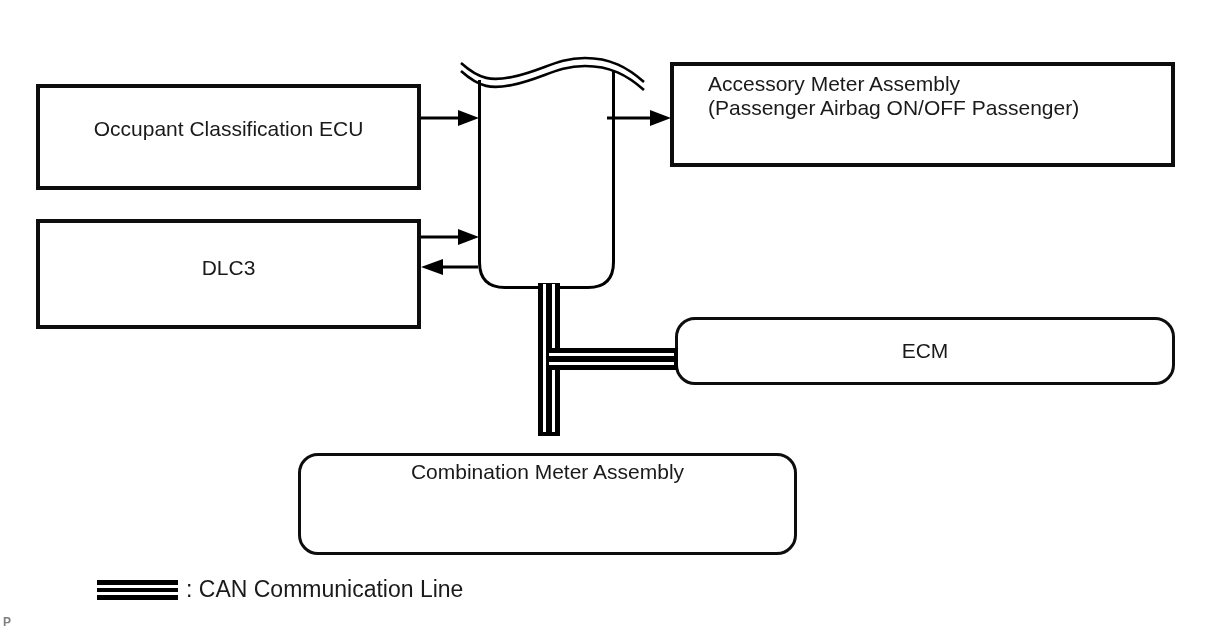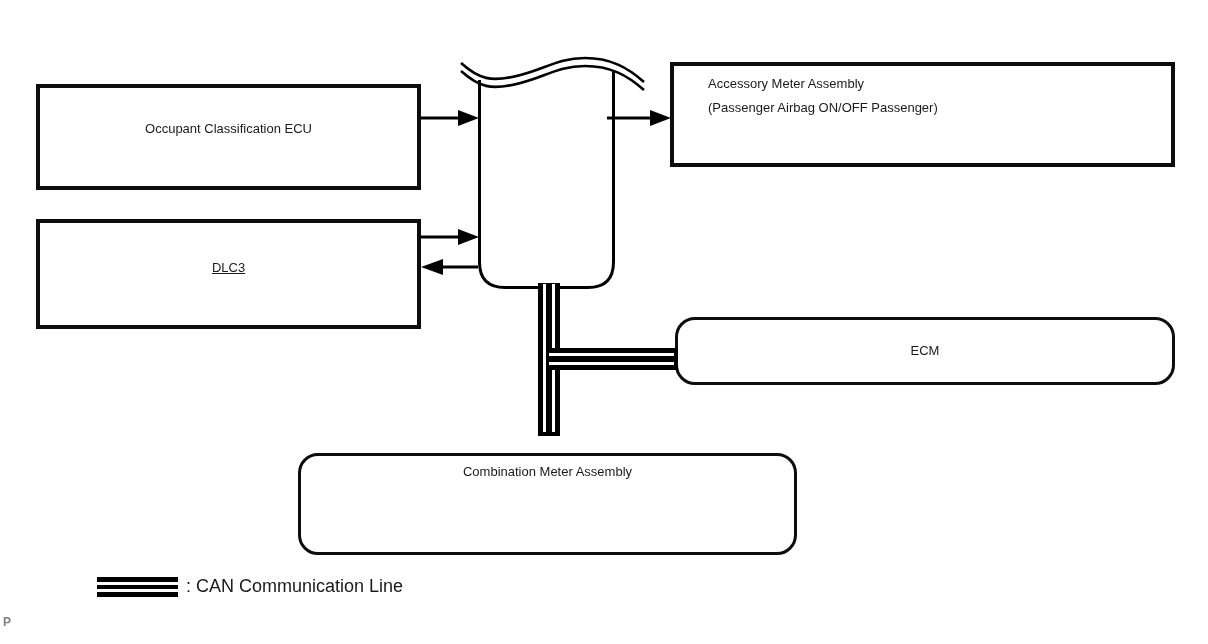--- a/index.html
+++ b/index.html
@@ -1,35 +1,35 @@
 <!DOCTYPE html>
 <html><head>
 <meta charset="utf-8">
 <style>
   html,body{margin:0;padding:0;background:#fff;}
   #stage{
     position:relative;width:1208px;height:644px;background:#fff;overflow:hidden;
     font-family:"Liberation Sans","DejaVu Sans",sans-serif;color:#1a1a1a;
   }
-  .box{position:absolute;box-sizing:border-box;background:#fff;font-size:13px;line-height:24px;}
+  .box{position:absolute;box-sizing:border-box;background:#fff;font-size:21px;line-height:24px;}
   .rect{border:4px solid #0d0d0d;}
   .round{border:3px solid #0d0d0d;border-radius:20px;}
   .center-text{text-align:center;margin-top:21px;}
   #occupant-box{left:36px;top:63px;width:385px;height:106px;padding-top:29px;}
-  #dlc3-box{left:36px;top:198px;width:385px;height:110px;padding-top:33px;text-decoration:underline;}
+  #dlc3-box{left:36px;top:198px;width:385px;height:110px;padding-top:33px;}
   #accessory-box{left:670px;top:62px;width:505px;height:105px;padding:6px 10px 0 34px;}
   #ecm-box{left:675px;top:317px;width:500px;height:68px;display:flex;align-items:center;justify-content:center;}
   #cma-box{left:298px;top:432px;width:499px;height:102px;padding-top:4px;}
   #overlay{position:absolute;left:0;top:0;width:1208px;height:644px;pointer-events:none;}
   #legend{position:absolute;left:97px;top:576px;display:flex;align-items:center;}
   #legend-swatch{
     width:81px;height:20px;
     background:linear-gradient(to bottom,#000 0 5px,#fff 5px 8px,#000 8px 12px,#fff 12px 15px,#000 15px 20px);
   }
-  #legend-label{margin-left:8px;font-size:18px;}
+  #legend-label{margin-left:8px;font-size:23px;}
   #page-code{position:absolute;left:3px;top:615px;font-size:12px;font-weight:bold;color:#7f7f7f;}
 </style>
 </head>
 <body>
 
 <div id="stage">
 
   <div class="box rect center-text" id="occupant-box">
     <span>Occupant Classification ECU</span>
   </div>

